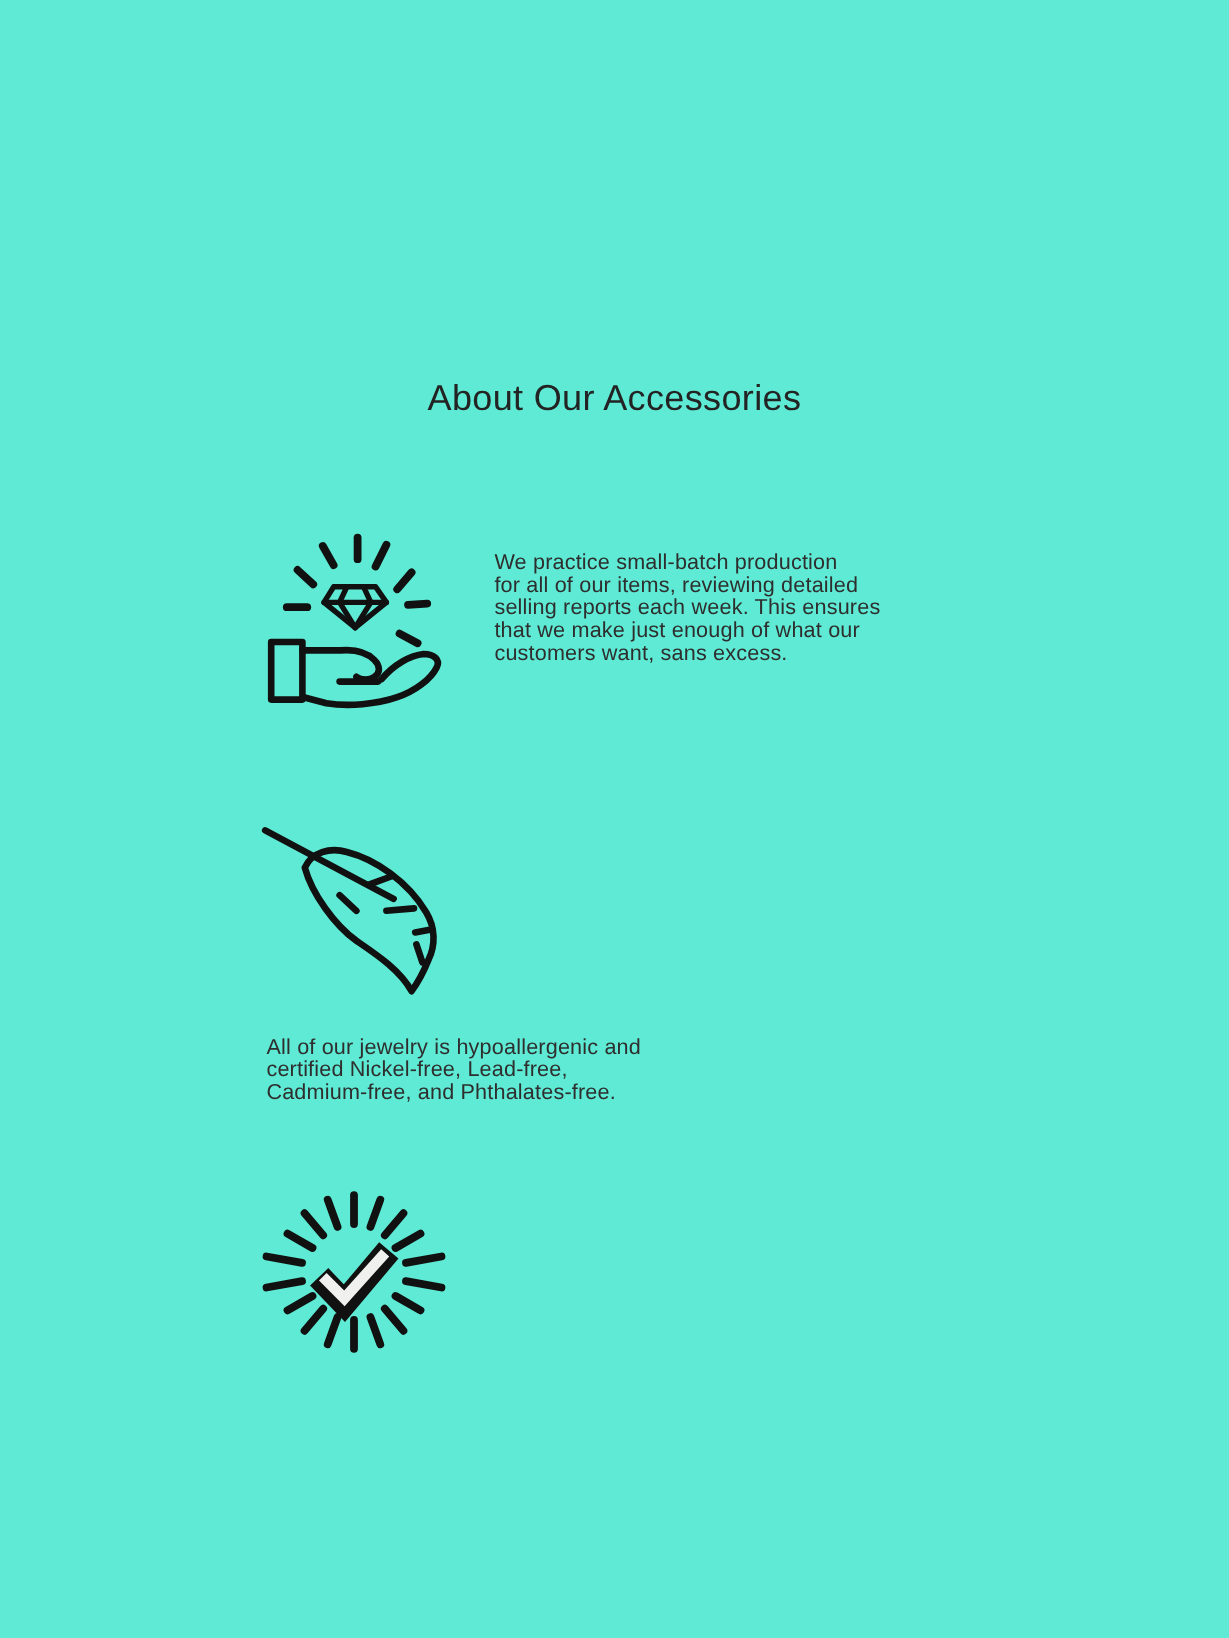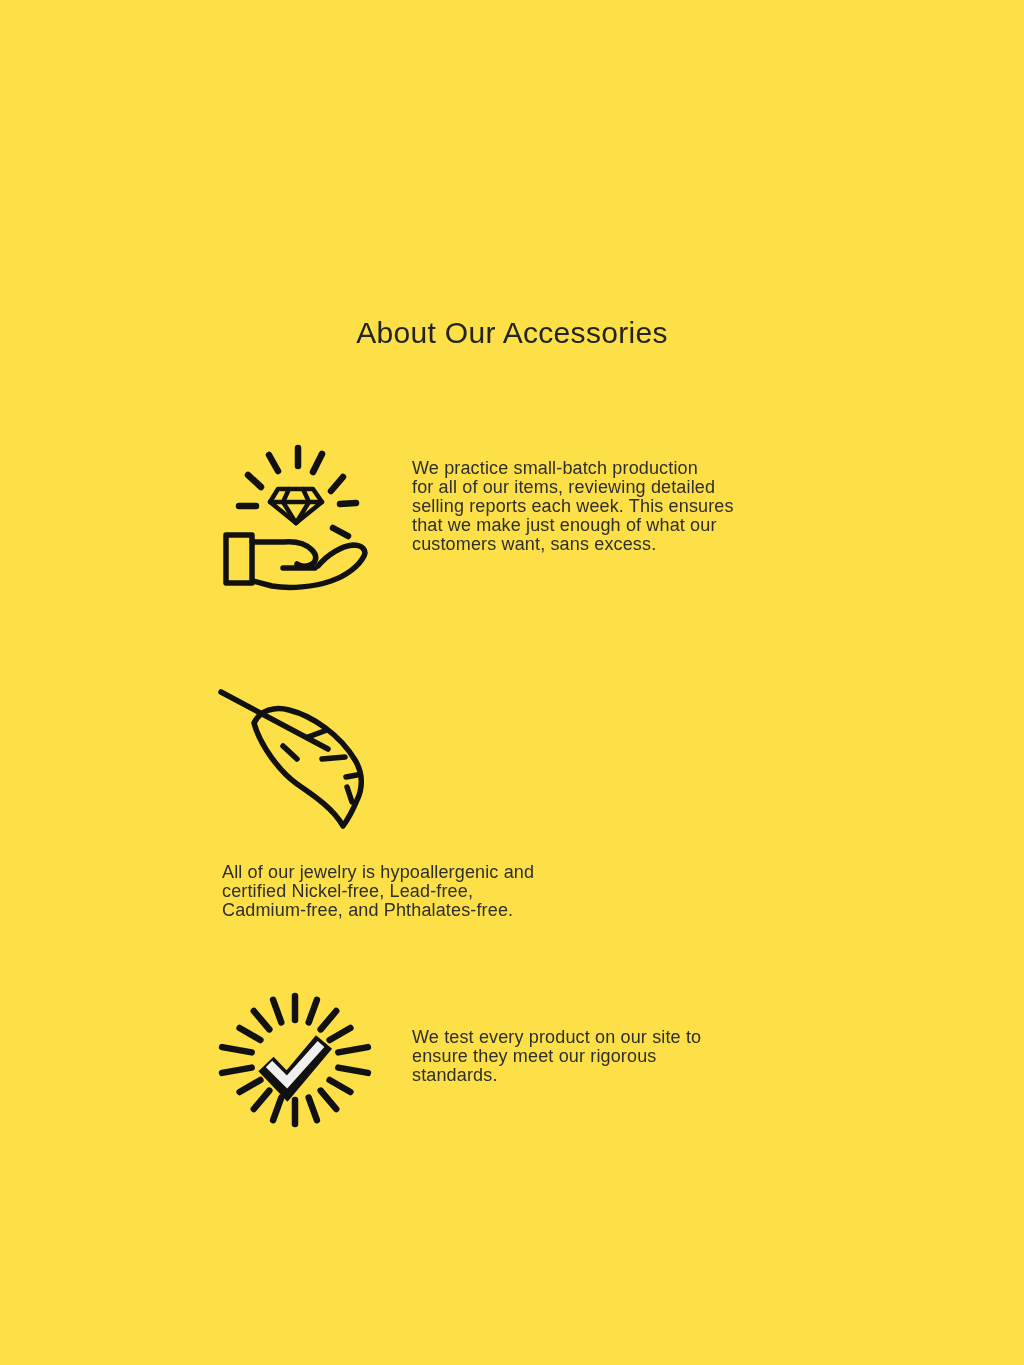--- a/index.html
+++ b/index.html
@@ -7,21 +7,21 @@
     width: 1024px;
     height: 1365px;
     background: #f0f0ee;
     font-family: "Liberation Sans", "DejaVu Sans", sans-serif;
     overflow: hidden;
   }
   .page {
     position: relative;
     width: 1024px;
     height: 1365px;
-    background: #fde047;
+    background: #5eead4;
   }
   .section-title {
     padding-top: 313px;
     text-align: center;
     font-size: 30px;
     line-height: 40px;
     font-weight: 400;
     color: #232323;
     letter-spacing: 0.3px;
   }
@@ -165,19 +165,16 @@
           <path class="ray" d="M41.7,87.6 L12.1,92.9"></path>
           <path class="ray" d="M41.7,72.4 L12.1,67.1"></path>
           <path class="ray" d="M50.4,60 L29.6,48"></path>
           <path class="ray" d="M59.3,49.4 L43.8,31"></path>
           <path class="ray" d="M71.3,42.4 L63.1,19.8"></path>
 
           <path class="check-outer" d="M56,84 L77,106 L114,62"></path>
           <path class="check-inner" d="M59,84 L77,102 L111,64"></path>
         </svg>
       </div>
-      <div class="text-cell">We test every product on our site to
-ensure they meet our rigorous
-standards.</div>
     </div>
 
   </div>
 </div>
 
 </body></html>

